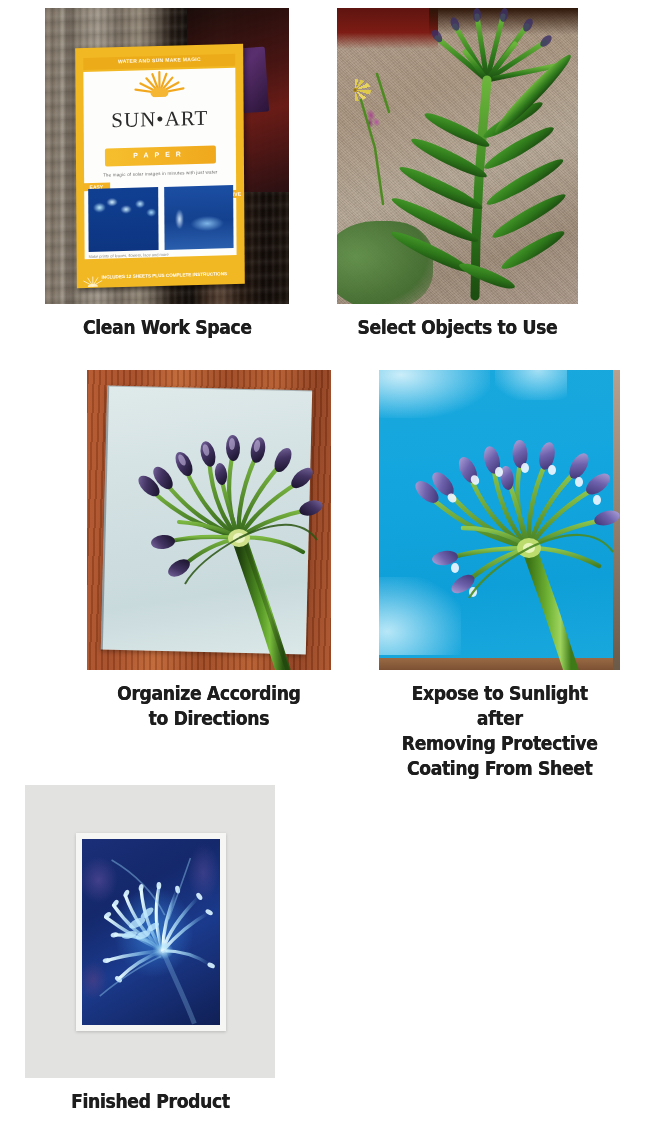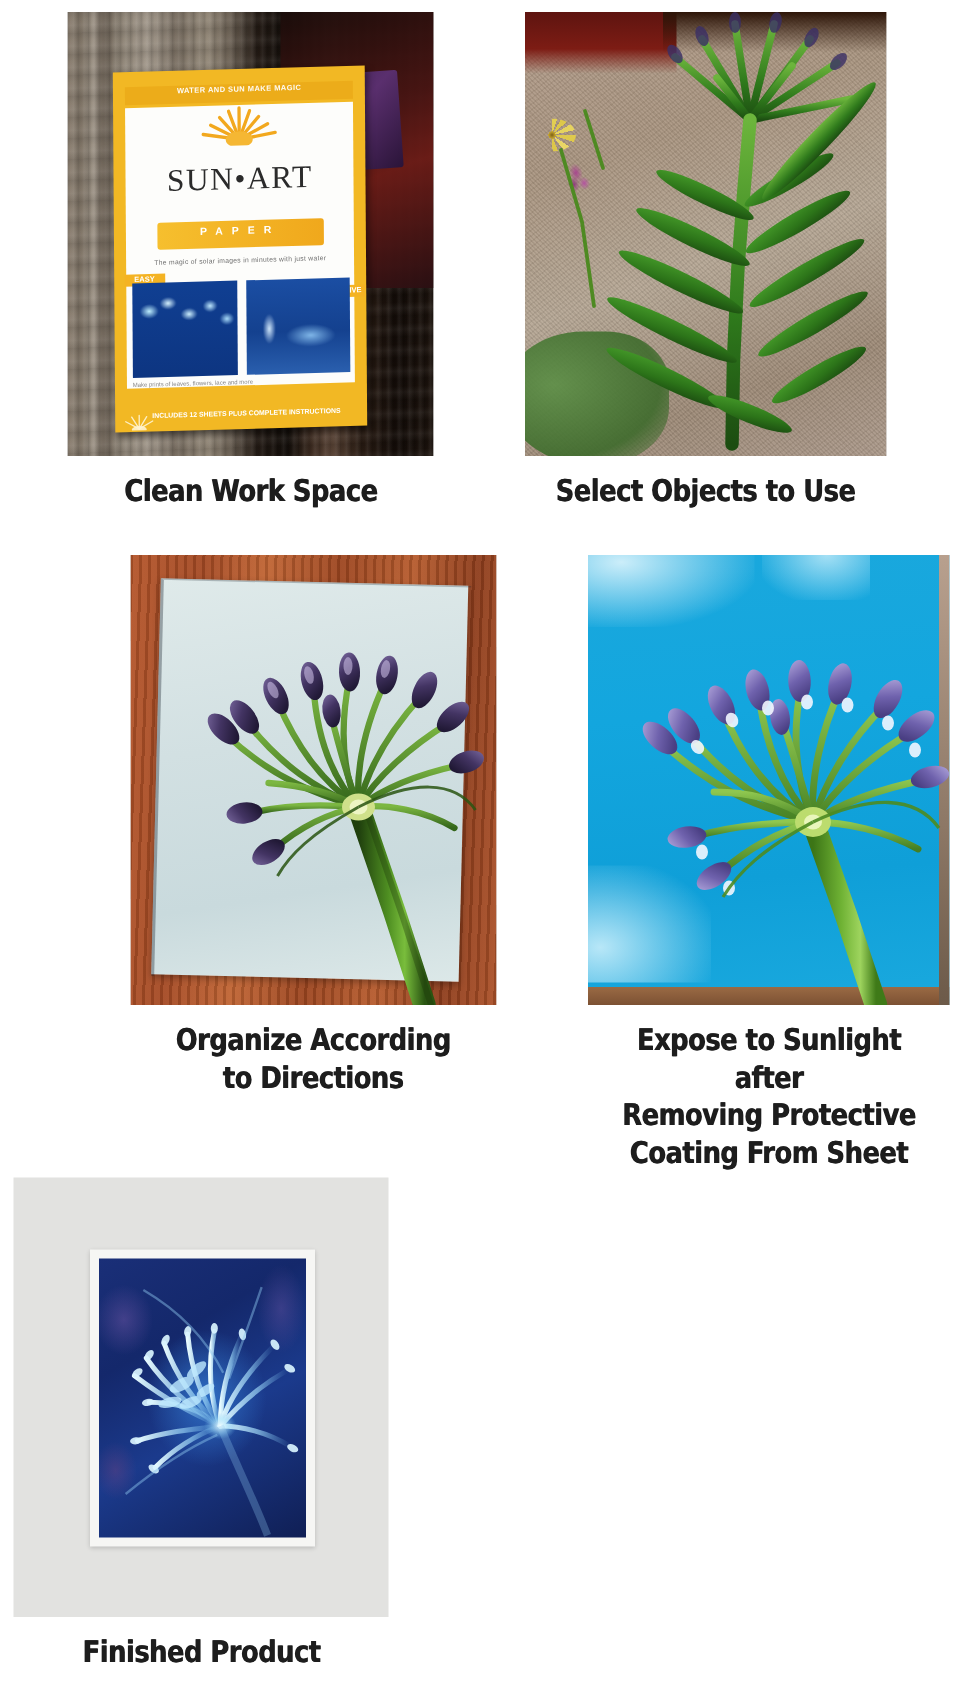--- a/index.html
+++ b/index.html
@@ -23,25 +23,25 @@
   }
 
   .step {
     position: absolute;
     display: flex;
     flex-direction: column;
     align-items: center;
   }
 
   .step-col-left  { left: 45px; width: 244px; }
-  .step-col-right { left: 350px; width: 241px; }
+  .step-col-right { left: 337px; width: 241px; }
 
   .step-row-1 { top: 8px; }
   .step-row-2 { top: 370px; margin-left: 42px; }
-  .step-row-3 { top: 785px; left: 32px; width: 204px; }
+  .step-row-3 { top: 785px; left: 48px; width: 204px; }
 
   .photo {
     position: relative;
     overflow: hidden;
     background: #cfcfcf;
   }
 
   .caption {
     margin-top: 11px;
     font-family: "DejaVu Sans", sans-serif;

